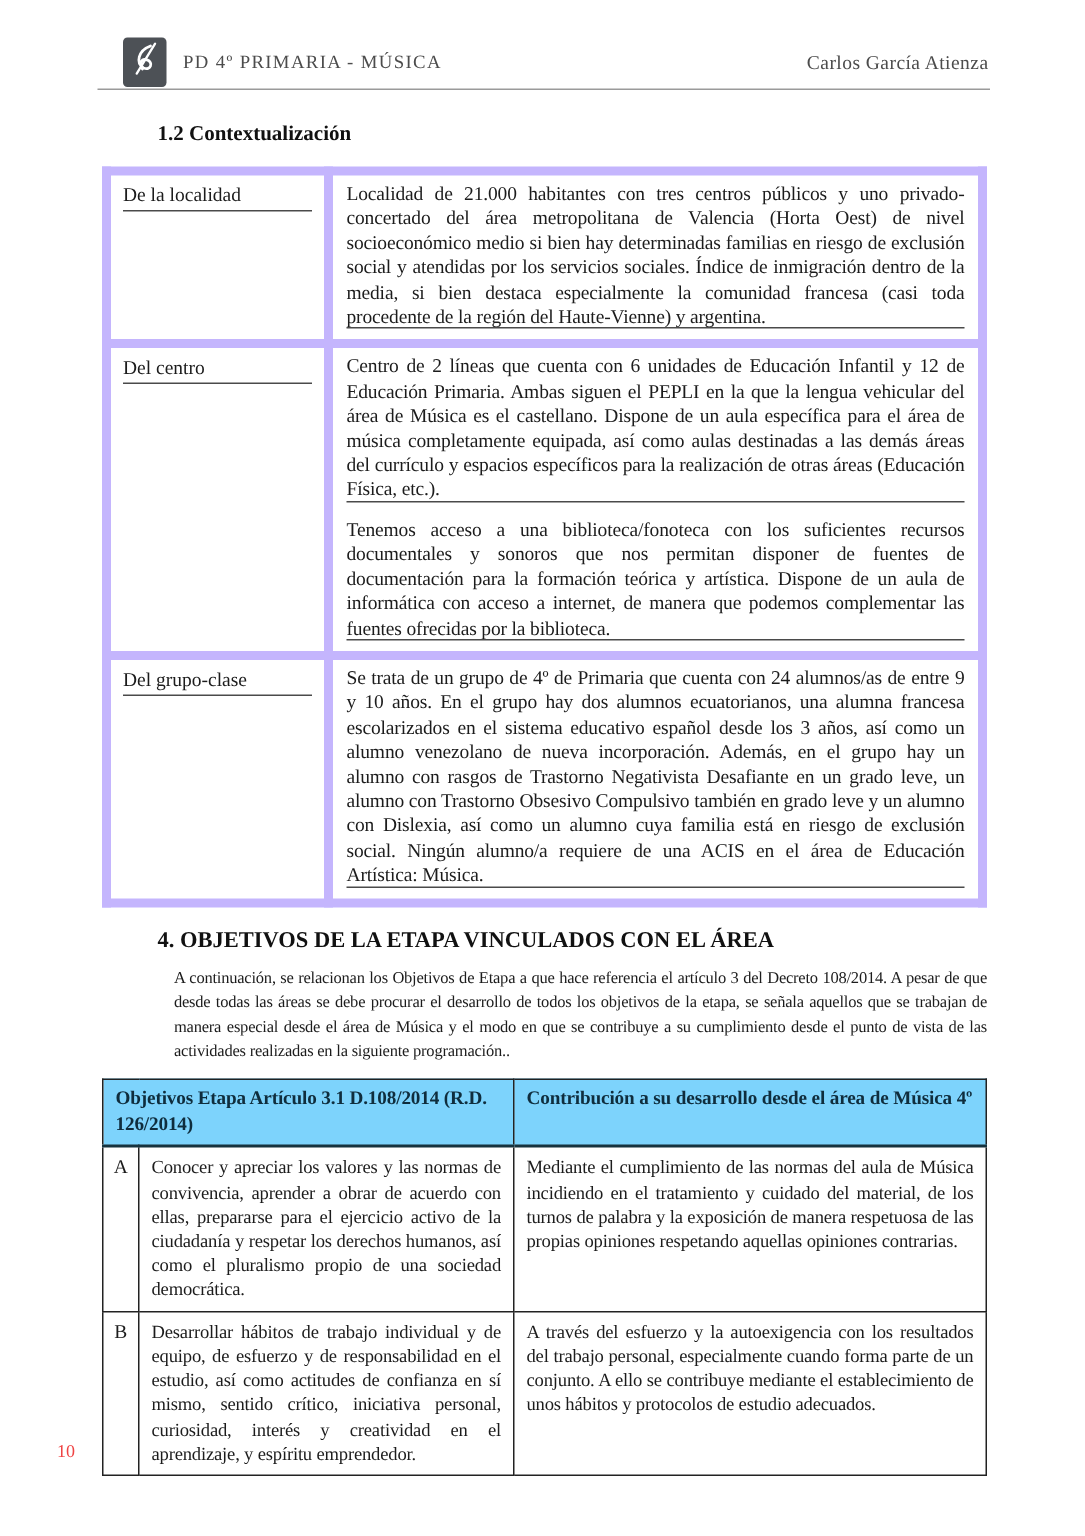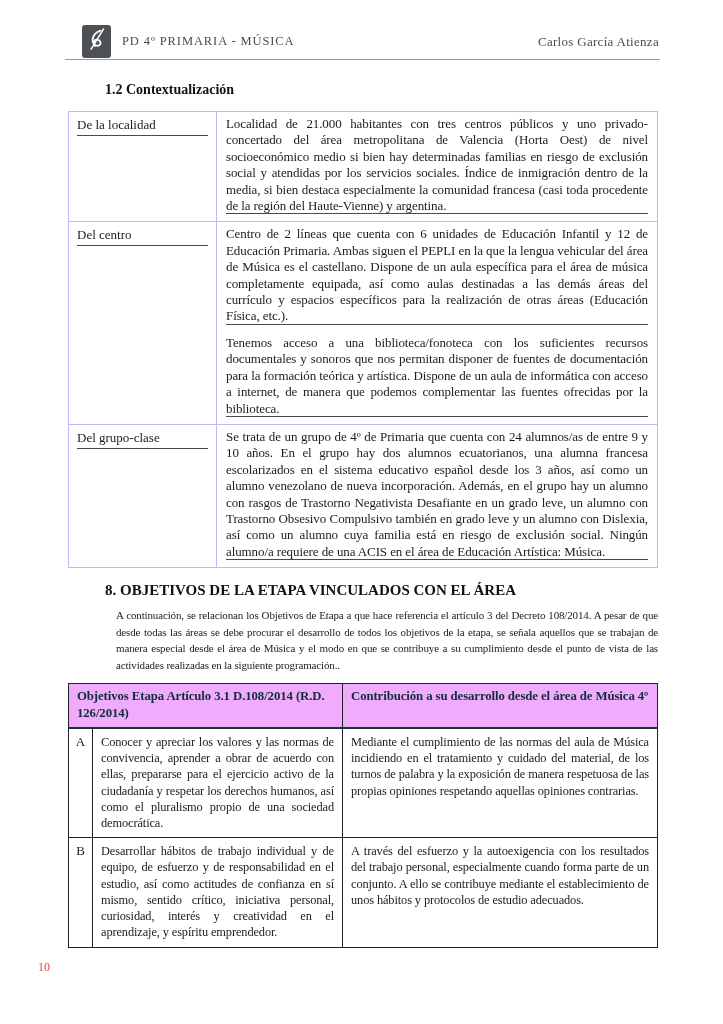--- a/index.html
+++ b/index.html
@@ -21,38 +21,38 @@
   .header-rule { position:absolute; top:59px; left:65px; right:63px; border-top:1px solid #9a9a9a; }
 
   
   .content { position:absolute; top:74px; left:68px; width:590px; }
 
   .h-ctx { margin:8px 0 13px 37px; font-size:14px; font-weight:bold; color:#111; }
   .h-obj { margin:14px 0 8px 37px; font-size:15px; font-weight:bold; color:#111; }
 
   
   table { border-collapse:collapse; width:100%; }
-  .ctx-table, .ctx-table td { border:1px solid #c4b5fd; }
+  .ctx-table, .ctx-table td { border:6px solid #c4b5fd; }
   .ctx-table td { vertical-align:top; }
   .ctx-table .lbl { width:148px; padding:5px 8px 4px 8px; font-size:13px; }
   .lbl-u { display:block; border-bottom:1px solid #4a4a4a; padding-bottom:2px; }
   .ctx-table .txt { padding:4px 9px 5px 9px; font-size:13px; line-height:16.4px;
                     text-align:justify; letter-spacing:-0.1px; }
   .ctx-table .txt p { position:relative; padding-bottom:2px; }
   .ctx-table .txt p + p { margin-top:8px; }
   .tail::after { content:""; position:absolute; left:0; right:0; bottom:2px;
                  border-bottom:1px solid #4a4a4a; }
 
   
   .intro { font-size:11px; line-height:16.6px; text-align:justify; letter-spacing:-0.15px;margin-left:48px; }
 
   
   .obj-table { margin-top:9px; }
   .obj-table th, .obj-table td { border:1px solid #222; vertical-align:top; }
-  .obj-table th { background:#f0abfc; color:#0f2d3d; text-align:left; font-size:12.8px;
+  .obj-table th { background:#7dd3fc; color:#0f2d3d; text-align:left; font-size:12.8px;
                   line-height:1.35; font-weight:bold; padding:4px 8px 5px 8px;
                   border-bottom:2px solid #16333f; letter-spacing:-0.1px; }
   .obj-table .letter { width:24px; text-align:center; font-size:13px; padding-top:5px; }
   .obj-table .obj { width:250px; }
   .obj-table .obj, .obj-table .contrib { padding:5px 8px 6px 8px; font-size:12.4px;
                   line-height:16.2px; text-align:justify; letter-spacing:-0.12px; }
 
   
   .page-number { position:absolute; left:38px; top:960px; font-size:12px; color:#ef4444; }
 </style>
@@ -102,21 +102,21 @@
         <td class="lbl">
           <span class="lbl-u">Del grupo-clase</span>
         </td>
         <td class="txt">
           <p class="tail">Se trata de un grupo de 4º de Primaria que cuenta con 24 alumnos/as de entre 9 y 10 años. En el grupo hay dos alumnos ecuatorianos, una alumna francesa escolarizados en el sistema educativo español desde los 3 años, así como un alumno venezolano de nueva incorporación. Además, en el grupo hay un alumno con rasgos de Trastorno Negativista Desafiante en un grado leve, un alumno con Trastorno Obsesivo Compulsivo también en grado leve y un alumno con Dislexia, así como un alumno cuya familia está en riesgo de exclusión social. Ningún alumno/a requiere de una ACIS en el área de Educación Artística: Música.</p>
         </td>
       </tr>
     </tbody>
       </table>
 
-    <h2 class="h-obj">8. OBJETIVOS DE LA ETAPA VINCULADOS CON EL ÁREA</h2>
+    <h2 class="h-obj">4. OBJETIVOS DE LA ETAPA VINCULADOS CON EL ÁREA</h2>
 
     <p class="intro">A continuación, se relacionan los Objetivos de Etapa a que hace referencia el artículo 3 del Decreto 108/2014. A pesar de que desde todas las áreas se debe procurar el desarrollo de todos los objetivos de la etapa, se señala aquellos que se trabajan de manera especial desde el área de Música y el modo en que se contribuye a su cumplimiento desde el punto de vista de las actividades realizadas en la siguiente programación..</p>
 
     <table class="obj-table">
       <tbody>
           <tr>
         <th colspan="2">Objetivos Etapa Artículo 3.1 D.108/2014 (R.D. 126/2014)</th>
         <th>Contribución a su desarrollo desde el área de Música 4º</th>
       </tr>
       <tr>

